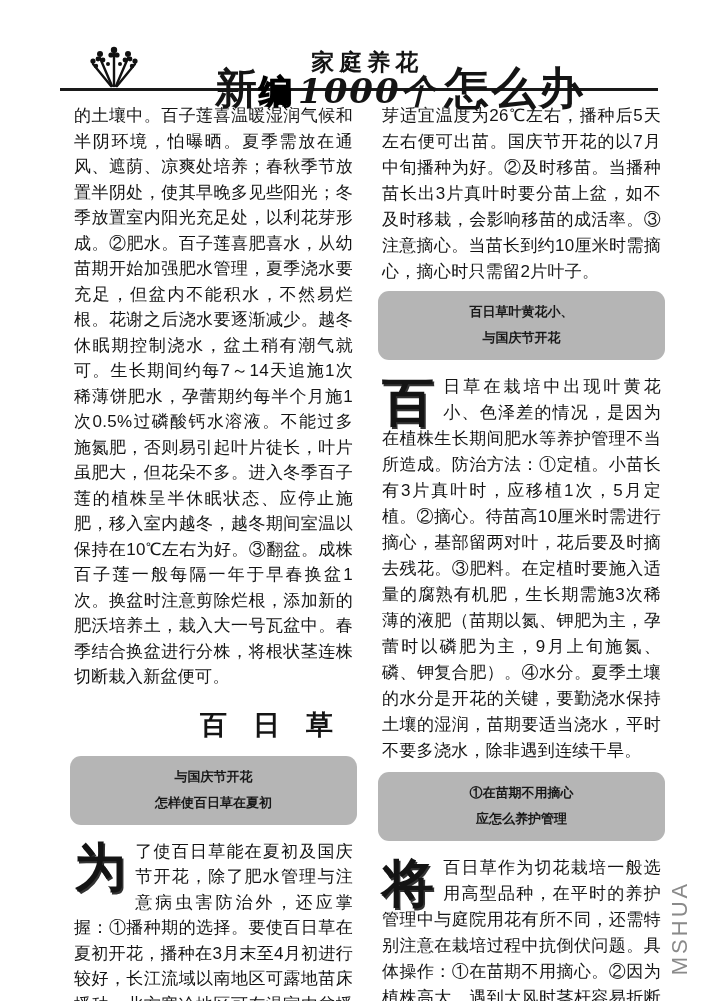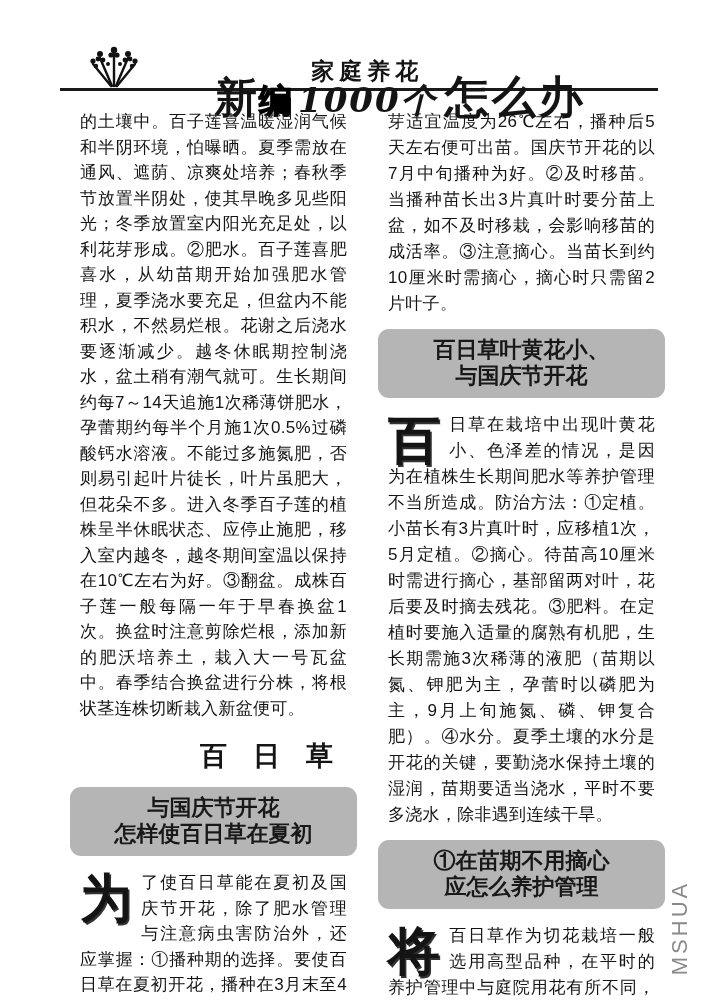--- a/index.html
+++ b/index.html
@@ -33,34 +33,34 @@
     display:flex;align-items:flex-end;
     white-space:nowrap;
   }
   .t-xin{font-size:42px;font-weight:900;line-height:1;}
   .t-bian{
     font-size:33px;font-weight:900;line-height:1;
     color:#fff;-webkit-text-stroke:1.4px #000;
     text-shadow:0 0 1px #000;
     margin:0 4px 2px 2px;
   }
-  .t-stack{display:inline-flex;flex-direction:column;align-items:center;margin:17px 8px 0 2px;}
+  .t-stack{display:inline-flex;flex-direction:column;align-items:center;margin:8px 8px 0 2px;}
   .t-top{font-size:23px;font-weight:900;letter-spacing:5px;line-height:1.05;font-family:"DejaVu Serif",serif;}
   .t-bottom{font-size:34px;font-weight:900;line-height:1.05;font-family:"DejaVu Serif",serif;letter-spacing:2px;font-style:italic;}
   .t-zen{font-size:44px;font-weight:900;line-height:0.95;letter-spacing:3px;font-family:Liberation Serif, serif;}
 
   
   .columns{
     position:absolute;left:68px;top:97px;
     width:600px;
     display:flex;gap:17px;
   }
   .col{width:291px;}
   .body-text{
-    margin:12px;
+    margin:6px;
     font-size:17px;
     line-height:25.5px;
     text-align:justify;
     letter-spacing:0.3px;
     color:var(--ink);
   }
   .col-right .body-text{line-height:26px;}
 
   .section-title{
     margin:17px 0 13px;
@@ -70,21 +70,21 @@
     font-family:"DejaVu Serif",serif;
   }
 
   .qa-box{
     background:var(--question-box-bg);
     border-radius:11px;
     padding:8px 6px 9px;
     margin:8px 2px 14px;
     text-align:center;
     font-weight:bold;
-    font-size:22px;
+    font-size:13px;
     line-height:26px;
     color:#181818;
   }
 
   .qa-answer{margin-top:2px;}
   .dropcap{
     float:left;
     font-size:52px;line-height:48px;
     font-weight:900;
     font-family:"DejaVu Serif",serif;

